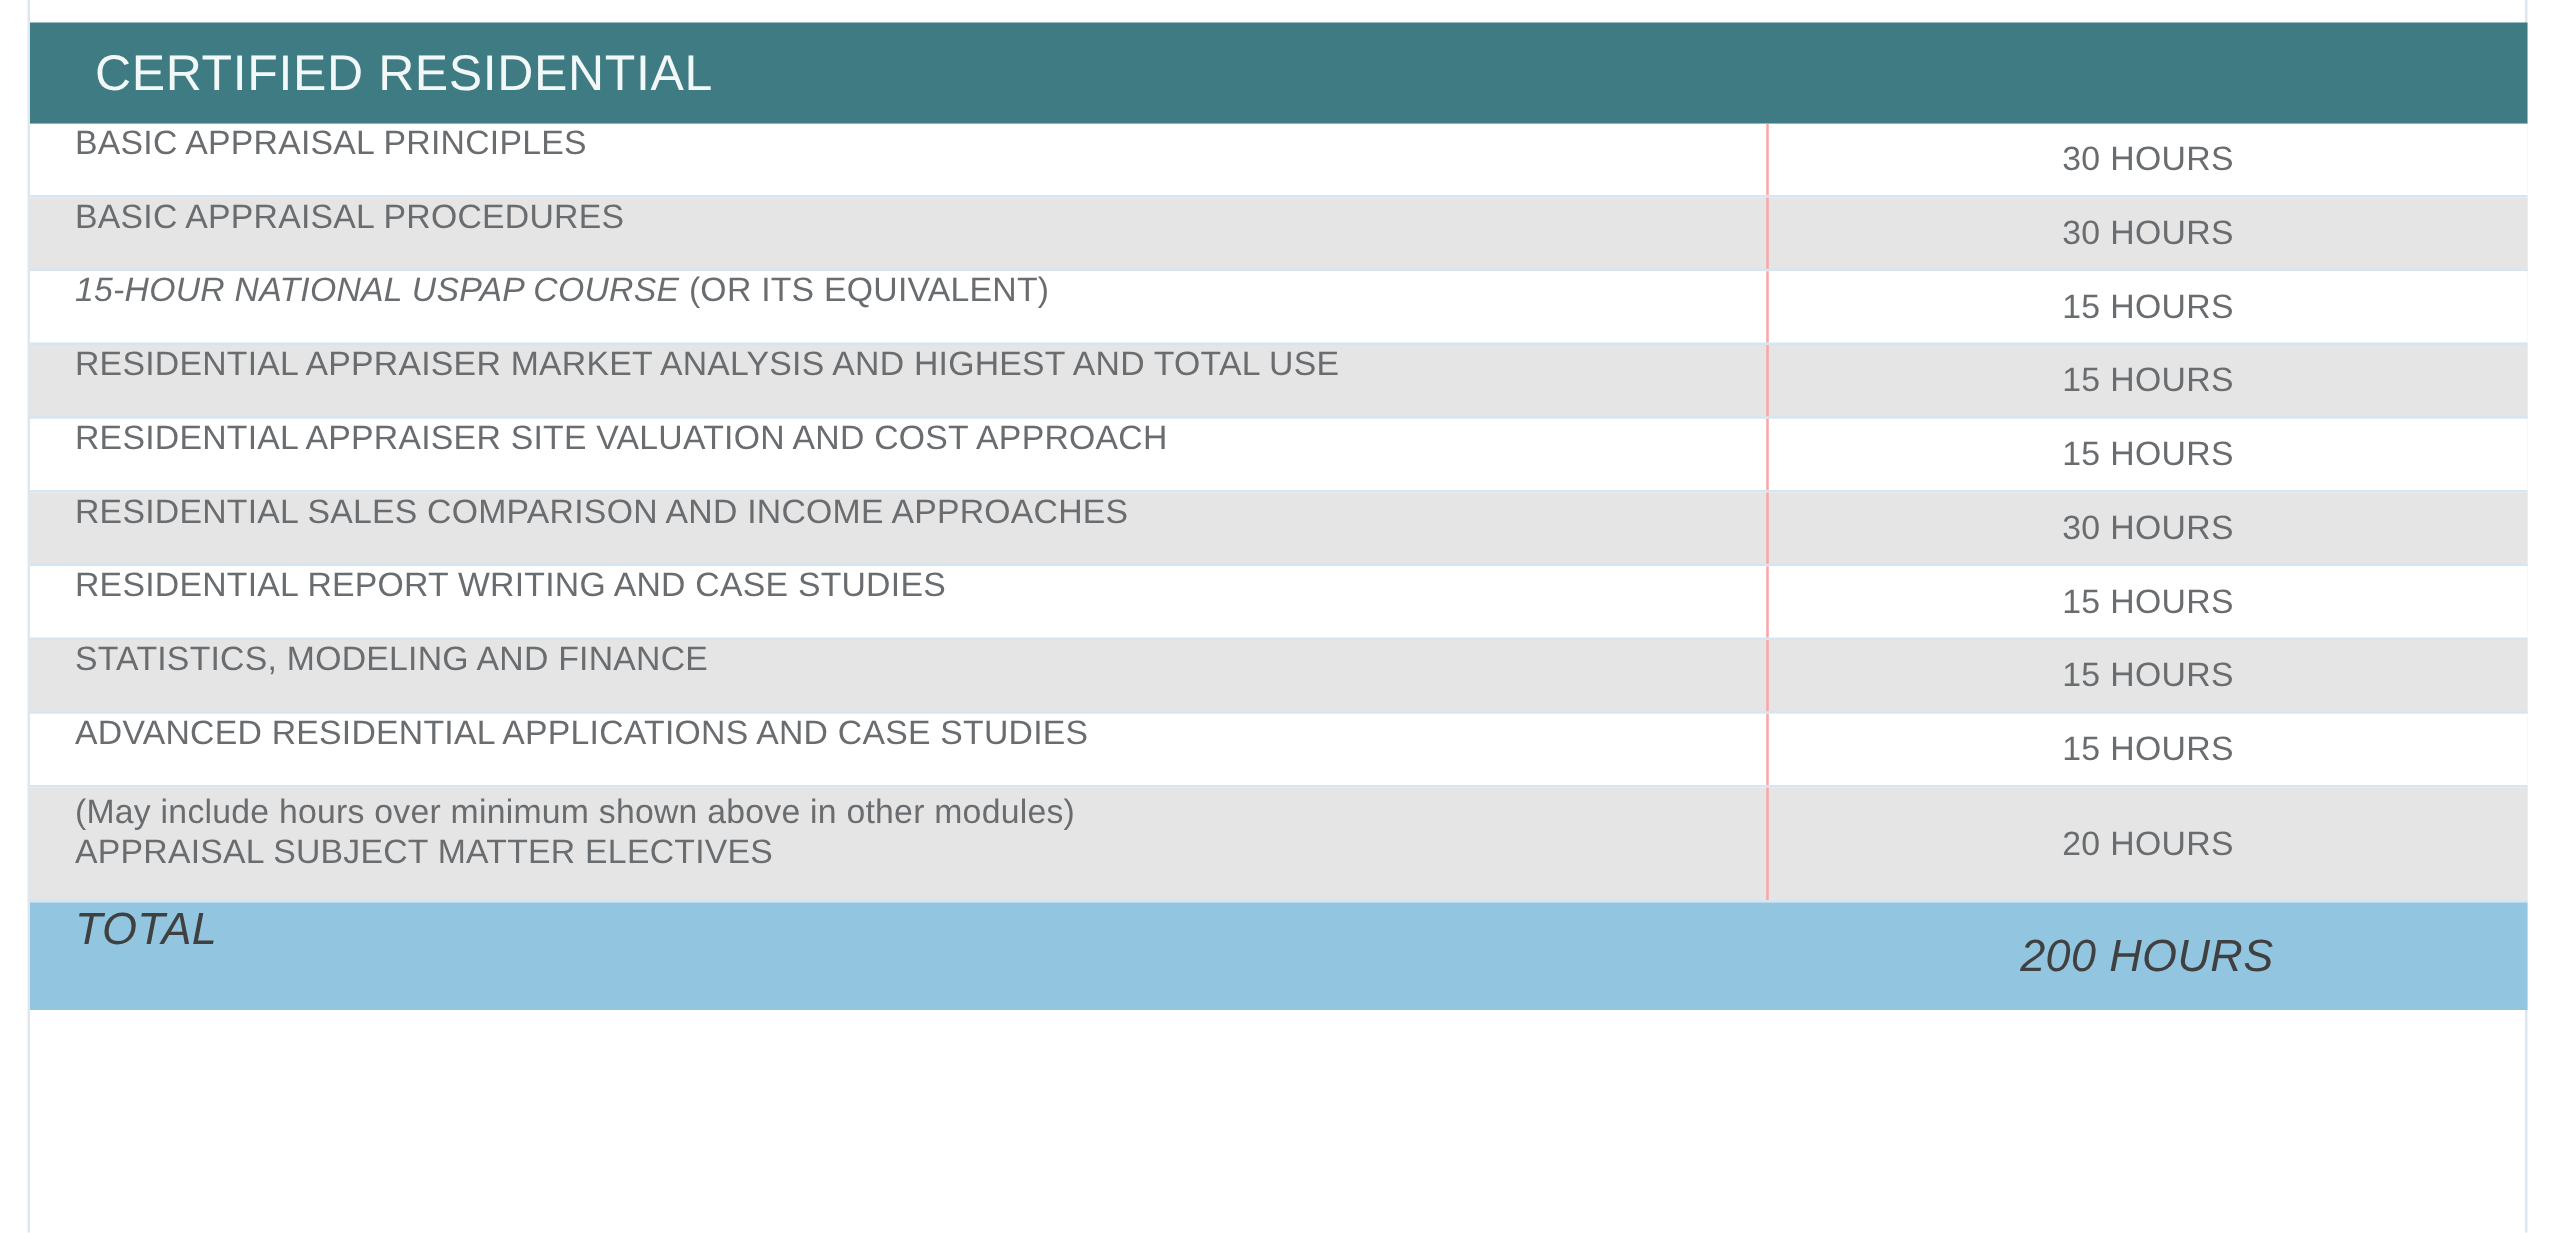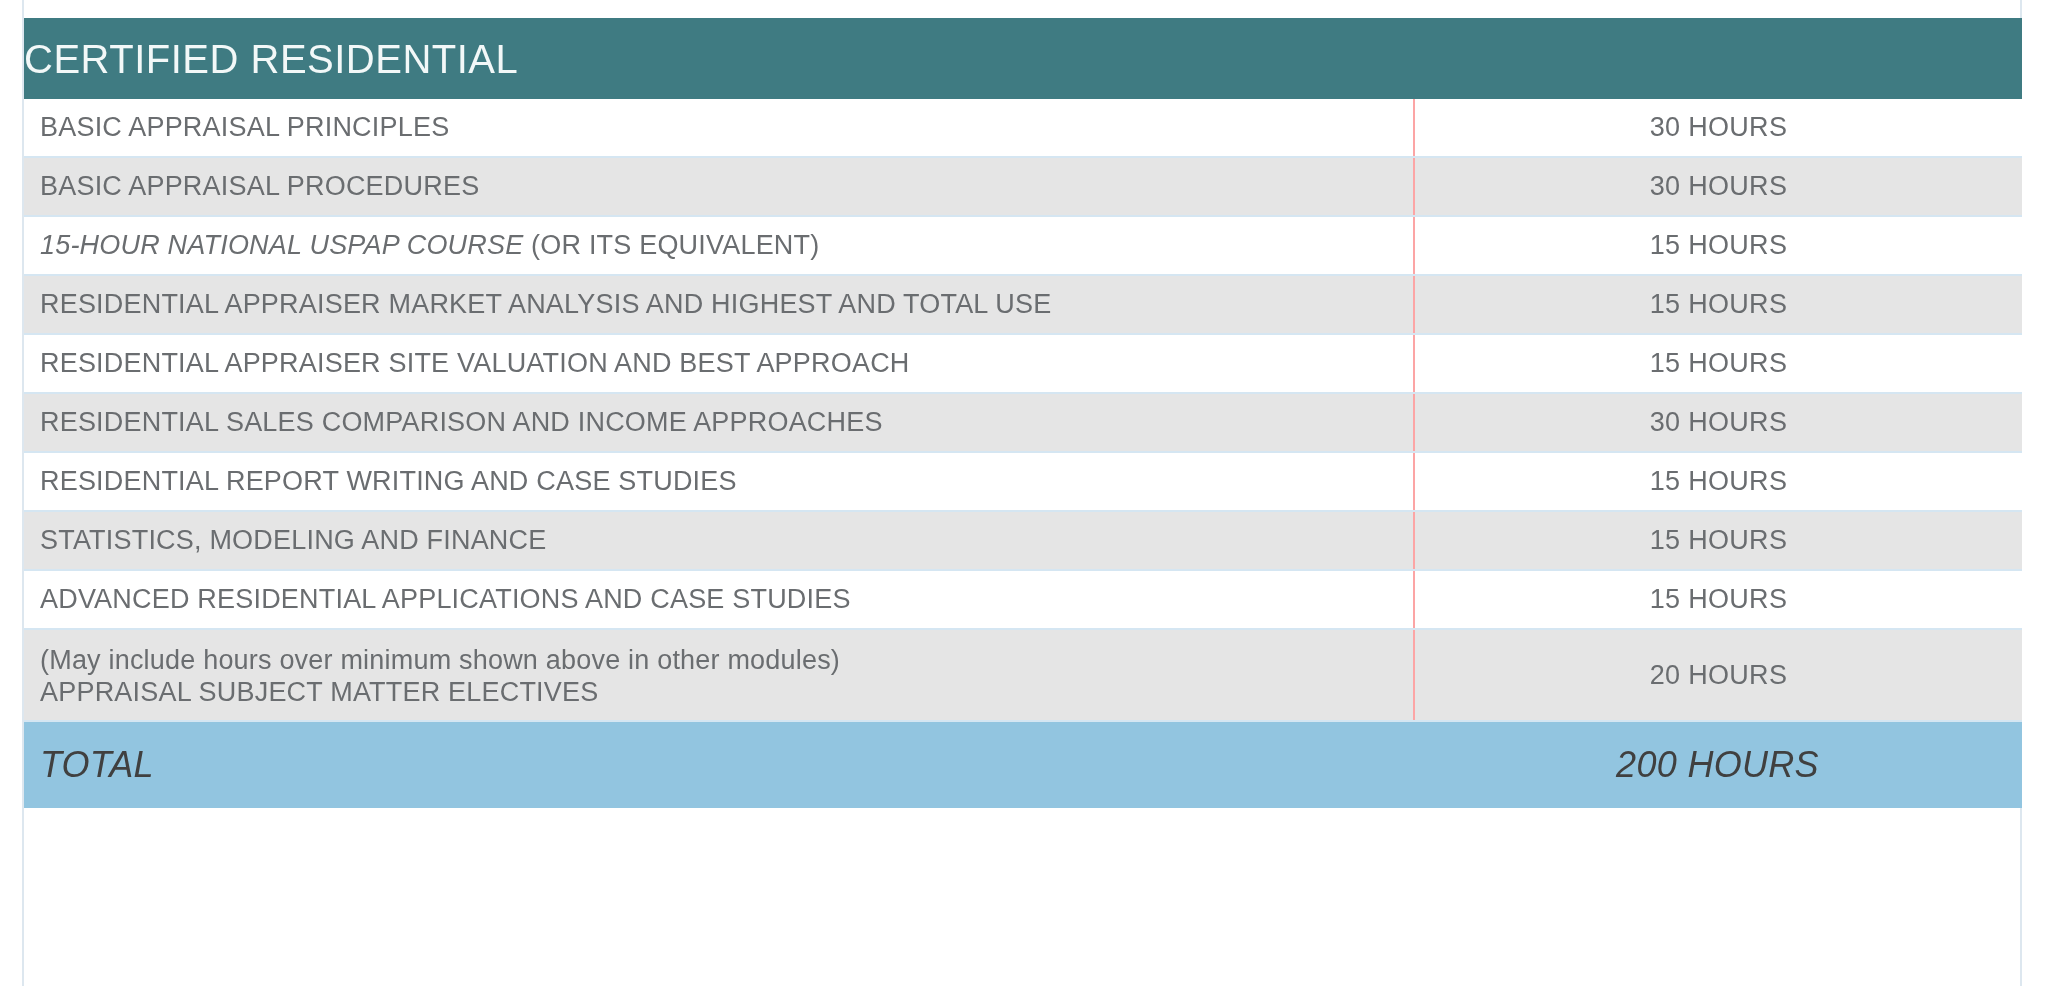--- a/index.html
+++ b/index.html
@@ -49,20 +49,21 @@
     box-sizing: border-box;
   }
 
   
   .table-header {
     height: 81px;
     background: #3f7b82;
     display: flex;
     align-items: center;
     box-sizing: border-box;
+    padding-left: 52px;
   }
   .table-header-title {
     color: #f2f8f8;
     font-size: 40px;
     letter-spacing: 0.5px;
     font-weight: 400;
     line-height: 1;
     white-space: nowrap;
   }
 
@@ -74,24 +75,23 @@
     box-sizing: border-box;
     min-height: 59px;
   }
   .row.alt  { background: #e5e5e5; }
   .row.plain { background: #ffffff; }
 
   .cell-label {
     flex: 0 0 1389px;
     width: 1389px;
     box-sizing: border-box;
-    padding: 0 18px 0 16px;
+    padding: 0 18px 0 36px;
     display: flex;
     flex-direction: column;
-    justify-content: center;
     color: #6a6d70;
     font-size: 27px;
     letter-spacing: 0.2px;
     line-height: 1.18;
   }
   .cell-hours {
     flex: 1 1 auto;
     box-sizing: border-box;
     border-left: 2px solid #fca5a5;
     display: flex;
@@ -170,21 +170,21 @@
 
     <div class="row alt">
       <div class="cell-label">
         <span class="label-line">RESIDENTIAL APPRAISER MARKET ANALYSIS AND HIGHEST AND TOTAL USE</span>
       </div>
       <div class="cell-hours">15 HOURS</div>
     </div>
 
     <div class="row plain">
       <div class="cell-label">
-        <span class="label-line">RESIDENTIAL APPRAISER SITE VALUATION AND BEST APPROACH</span>
+        <span class="label-line">RESIDENTIAL APPRAISER SITE VALUATION AND COST APPROACH</span>
       </div>
       <div class="cell-hours">15 HOURS</div>
     </div>
 
     <div class="row alt">
       <div class="cell-label">
         <span class="label-line">RESIDENTIAL SALES COMPARISON AND INCOME APPROACHES</span>
       </div>
       <div class="cell-hours">30 HOURS</div>
     </div>

